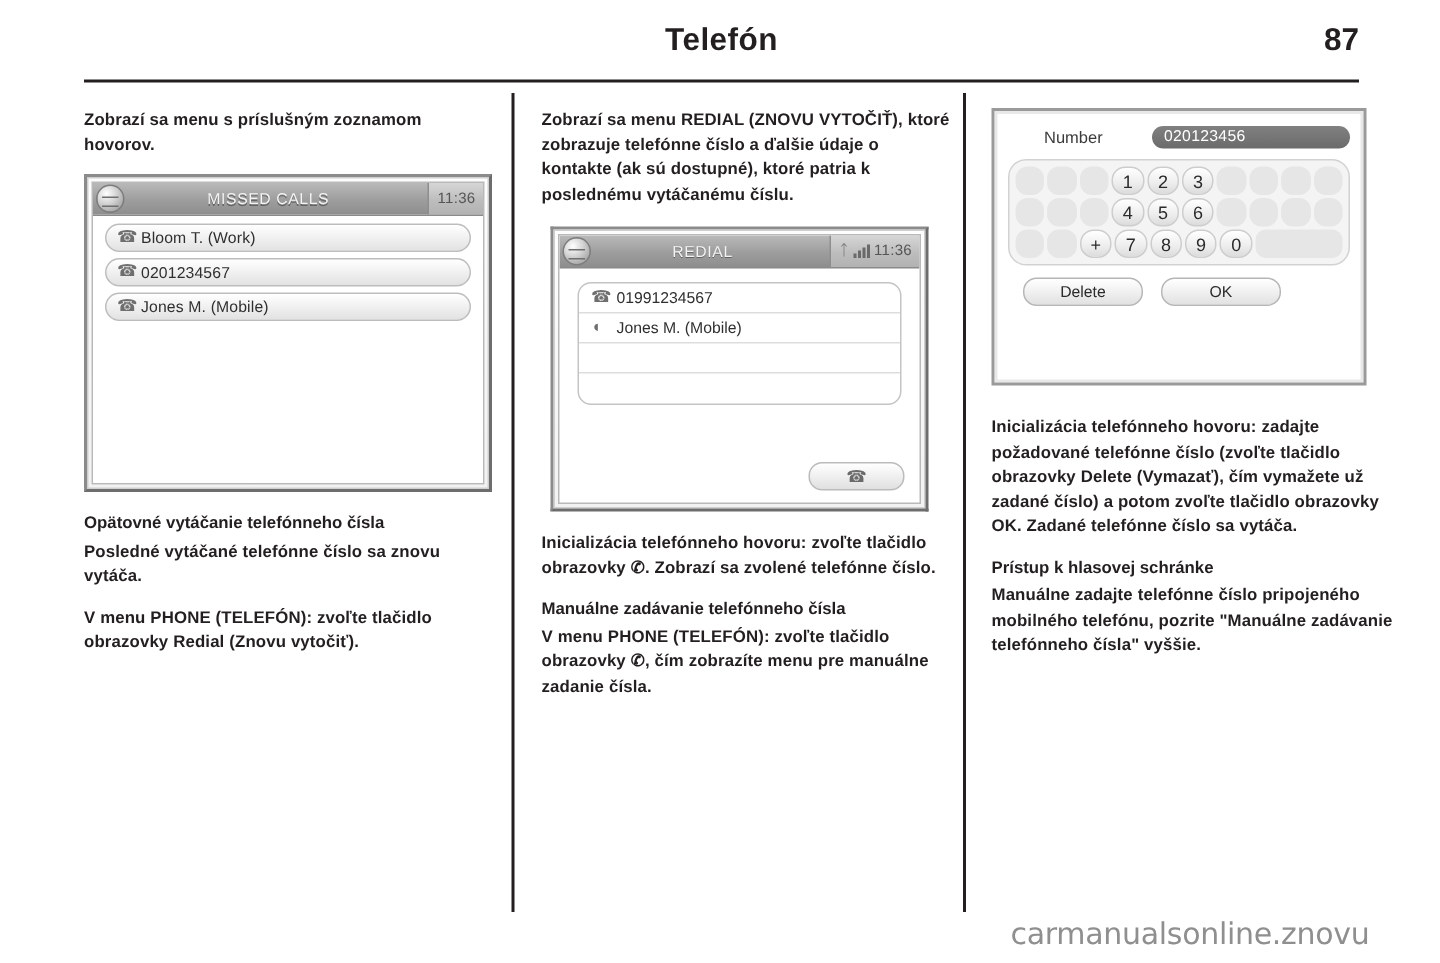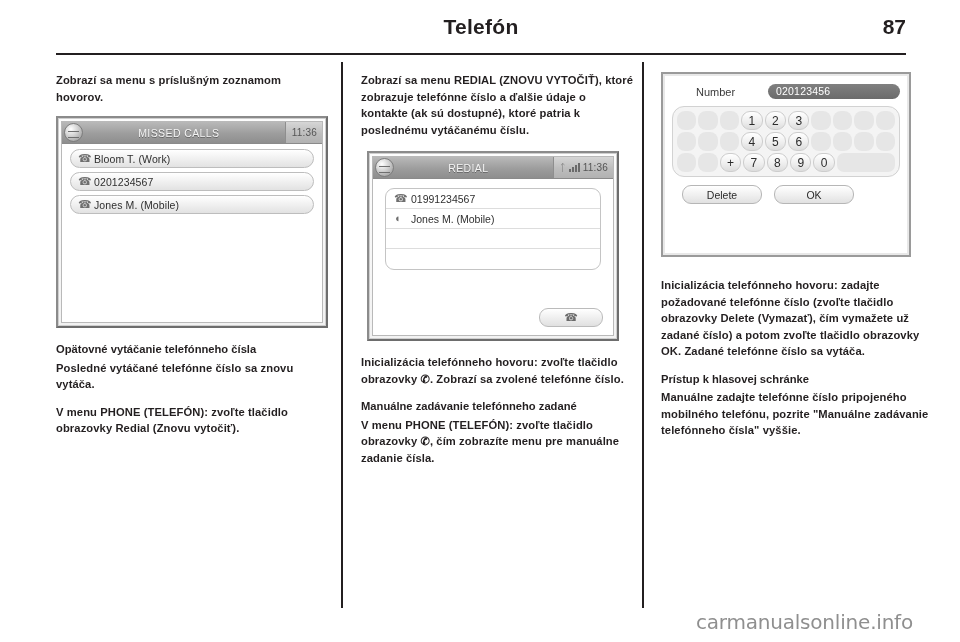--- a/index.html
+++ b/index.html
@@ -467,21 +467,21 @@
 
           <div class="redial-call-btn">
             <span>☎</span>
           </div>
 
         </div>
       </div>
     </div>
 
     <p class="body">Inicializácia telefónneho hovoru: zvoľte tlačidlo obrazovky ✆. Zobrazí sa zvolené telefónne číslo.</p>
-    <h3 class="sub">Manuálne zadávanie telefónneho zadané</h3>
+    <h3 class="sub">Manuálne zadávanie telefónneho čísla</h3>
     <p class="body last">V menu PHONE (TELEFÓN): zvoľte tlačidlo obrazovky ✆, čím zobrazíte menu pre manuálne zadanie čísla.</p>
   </div>
 
   <div class="col col-3">
 
     <div class="figure" style="margin-top:0;margin-bottom:20px;">
       <div class="keypad-screen" style="width:250px;height:185px;">
 
         <div class="kp-numrow">
           <div class="kp-numlabel">Number</div>
@@ -535,15 +535,15 @@
         </div>
 
       </div>
     </div>
 
     <p class="body">Inicializácia telefónneho hovoru: zadajte požadované telefónne číslo (zvoľte tlačidlo obrazovky Delete (Vymazať), čím vymažete už zadané číslo) a potom zvoľte tlačidlo obrazovky OK. Zadané telefónne číslo sa vytáča.</p>
     <h3 class="sub">Prístup k hlasovej schránke</h3>
     <p class="body last">Manuálne zadajte telefónne číslo pripojeného mobilného telefónu, pozrite "Manuálne zadávanie telefónneho čísla" vyššie.</p>
   </div>
 
-  <div class="watermark">carmanualsonline.info</div>
+  <div class="watermark">carmanualsonline.znovu</div>
 
 </div>
 
 </body></html>

